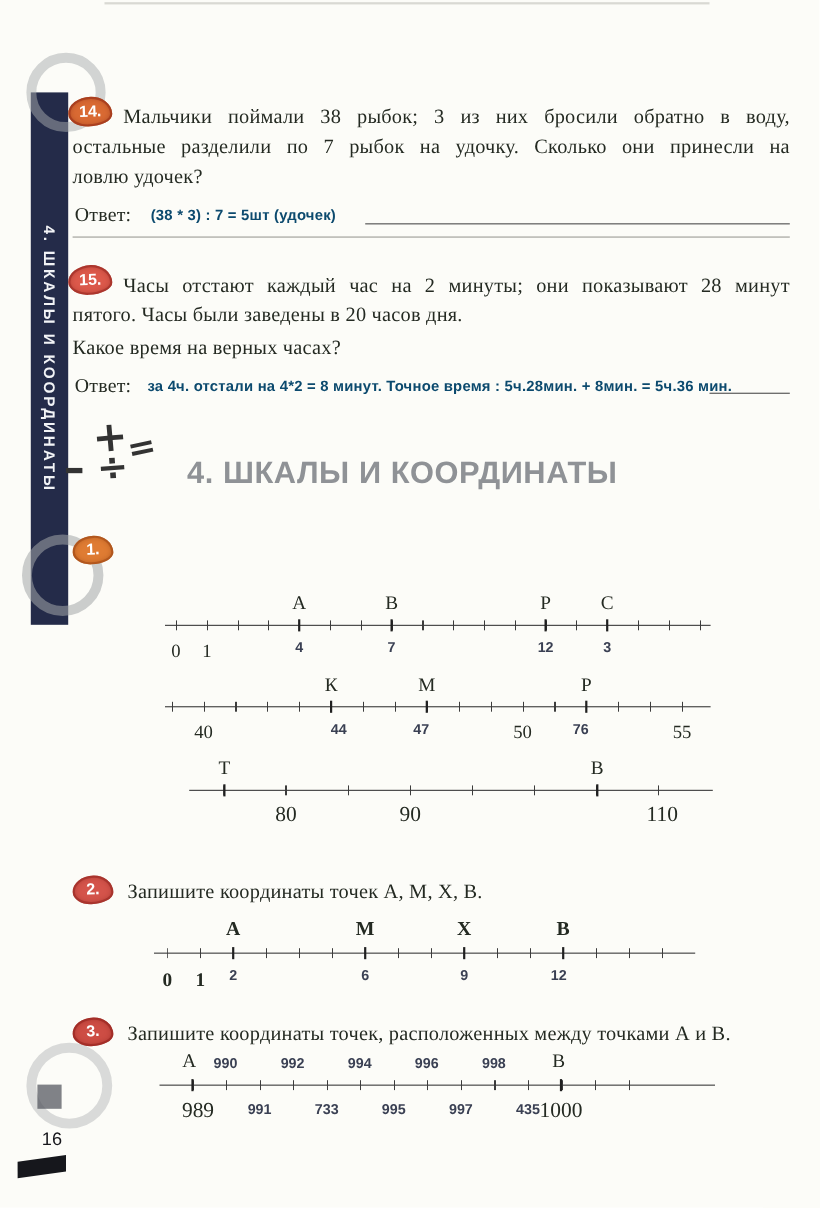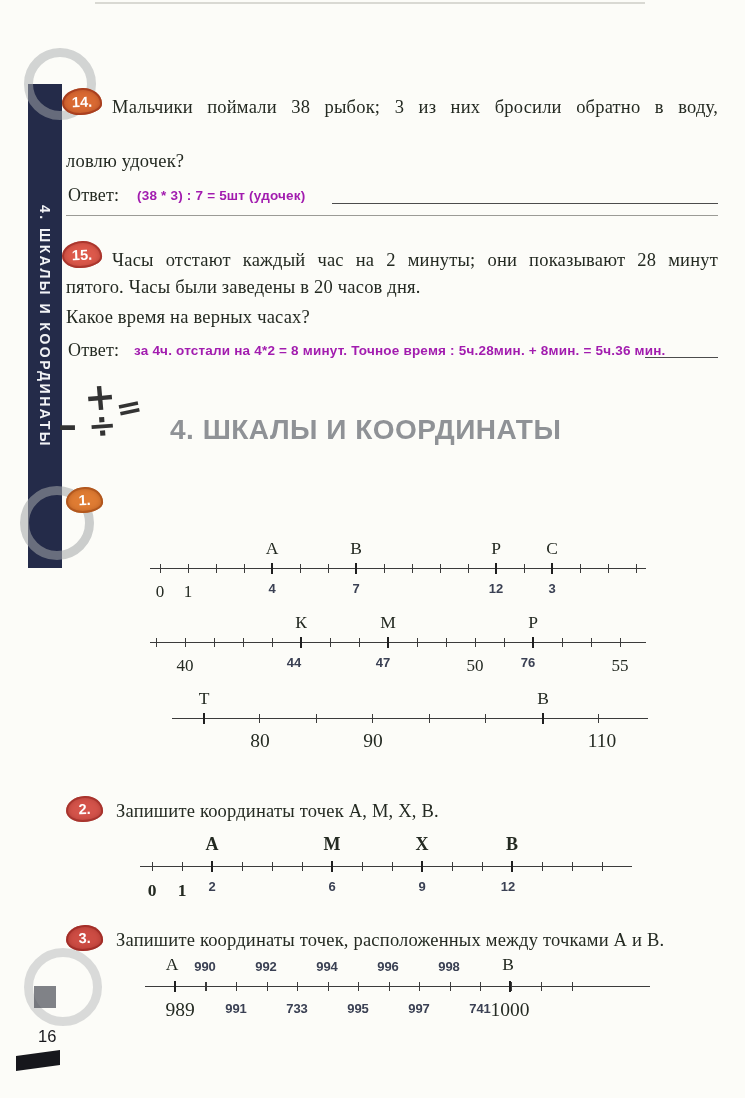--- a/index.html
+++ b/index.html
@@ -10,21 +10,21 @@
   .sidebar{position:absolute;left:28px;top:84px;width:34px;height:484px;background:#242b49;
            display:flex;align-items:center;justify-content:center}
   .sidebar span{writing-mode:vertical-rl;font:bold 14px "Liberation Sans",sans-serif;
                 color:#f2f3f6;letter-spacing:2.5px;white-space:nowrap}
   .wm{position:absolute;border-radius:50%}
   .badge{position:absolute;display:flex;align-items:center;justify-content:center;color:#fff;
          font:bold 14.5px "Liberation Sans",sans-serif;
          border-radius:52% 48% 55% 45% / 55% 60% 40% 45%;transform:rotate(-2deg)}
   .bline{position:absolute;font-size:18.5px;line-height:22px;letter-spacing:.2px;white-space:nowrap}
   .just{white-space:normal;text-align:justify;text-align-last:justify}
-  .ans-val{position:absolute;font:bold 13.5px "Liberation Sans",sans-serif;color:#a21caf;
+  .ans-val{position:absolute;font:bold 13.5px "Liberation Sans",sans-serif;color:#0c4a6e;
            letter-spacing:.2px;white-space:nowrap}
   .uline{position:absolute;height:0;border-top:1px solid #4c4c4c}
   .uline.light{border-top-color:#9b9b96}
   .sec-title{position:absolute;font:bold 28px "Liberation Sans",sans-serif;color:#8f9296;
              letter-spacing:.5px;white-space:nowrap}
   .sym{position:absolute;font-family:"DejaVu Sans",sans-serif;font-weight:bold;color:#333;line-height:1}
   .numline{position:absolute}
   .rule{position:absolute;height:9px}
   .rule::after{content:"";position:absolute;left:0;right:0;top:4px;border-top:1px solid #3b3b3b}
   .ticks{position:absolute;top:0;bottom:0}
@@ -49,20 +49,21 @@
   <div class="sidebar">
     <span>4. ШКАЛЫ И КООРДИНАТЫ</span>
   </div>
   <div class="wm" style="left:24px;top:48px;width:72px;height:72px;border:9px solid #a8abad;opacity:.5"></div>
   <div class="wm" style="left:20px;top:486px;width:74px;height:74px;border:9px solid #a3a6a8;opacity:.55"></div>
   <div class="wm" style="left:24px;top:948px;width:78px;height:78px;border:9px solid #b0b2b4;opacity:.45"></div>
   <div class="abs" style="left:34px;top:986px;width:22px;height:22px;background:#4b4f57;opacity:.7"></div>
 
   <div class="badge" style="left:62px;top:88px;width:40px;height:27px;background:#d96a33;box-shadow:inset 0 0 0 2px rgba(150,40,20,.5), inset 0 0 6px rgba(110,30,15,.6)">14.</div>
   <div class="bline just" style="left:112px;top:96px;width:606px">Мальчики поймали 38 рыбок; 3 из них бросили обратно в воду,</div>
+  <div class="bline just" style="left:66px;top:123px;width:652px">остальные разделили по 7 рыбок на удочку. Сколько они принесли на</div>
   <div class="bline" style="left:66px;top:150px">ловлю удочек?</div>
   <div class="bline" style="left:68px;top:184px;font-size:18px">Ответ:</div>
   <div class="ans-val" style="left:137px;top:188px">(38 * 3) : 7 = 5шт (удочек)</div>
   <div class="uline" style="left:332px;top:203px;width:386px"></div>
   <div class="uline light" style="left:66px;top:215px;width:652px"></div>
 
   <div class="badge" style="left:62px;top:241px;width:40px;height:27px;background:#dc594b;box-shadow:inset 0 0 0 2px rgba(150,35,30,.5), inset 0 0 6px rgba(115,25,20,.6)">15.</div>
   <div class="bline just" style="left:112px;top:249px;width:606px">Часы отстают каждый час на 2 минуты; они показывают 28 минут</div>
   <div class="bline" style="left:66px;top:276px">пятого. Часы были заведены в 20 часов дня.</div>
   <div class="bline" style="left:66px;top:306px">Какое время на верных часах?</div>
@@ -106,21 +107,21 @@
     <span class="pl" style="left:383px;top:0">Р</span>
     <div class="rule" style="left:0;top:26px;width:496px">
       <div class="ticks" style="left:6px;width:472px;background-image:repeating-linear-gradient(to right,#3c3c3c 0 1px,transparent 1px 29px)"></div>
     </div>
     <span class="ptick" style="left:150px;top:25px"></span>
     <span class="ptick" style="left:237px;top:25px"></span>
     <span class="ptick" style="left:382px;top:25px"></span>
     <span class="pn" style="left:35px;top:44px">40</span>
     <span class="pn" style="left:325px;top:44px">50</span>
     <span class="pn" style="left:470px;top:44px">55</span>
-    <span class="hn" style="left:144px;top:43px">44</span>
+    <span class="hn" style="left:158px;top:43px">44</span>
     <span class="hn" style="left:233px;top:43px">47</span>
     <span class="hn" style="left:378px;top:43px">76</span>
   </div>
 
   <div class="numline" style="left:172px;top:688px;width:490px;height:66px">
     <span class="pl" style="left:32px;top:0">Т</span>
     <span class="pl" style="left:371px;top:0">В</span>
     <div class="rule" style="left:0;top:26px;width:476px">
       <div class="ticks" style="left:31px;width:400px;background-image:repeating-linear-gradient(to right,#3c3c3c 0 1px,transparent 1px 56.5px)"></div>
     </div>
@@ -169,19 +170,19 @@
       <div class="ticks" style="left:30px;width:400px;background-image:repeating-linear-gradient(to right,#3c3c3c 0 1px,transparent 1px 30.5px)"></div>
     </div>
     <span class="ptick" style="left:29px;top:29px"></span>
     <span class="ptick" style="left:364px;top:29px"></span>
     <span class="pn big" style="left:35px;top:47px">989</span>
     <span class="pn big" style="left:365px;top:47px">1000</span>
     <span class="hn" style="left:91px;top:49px">991</span>
     <span class="hn" style="left:152px;top:49px">733</span>
     <span class="hn" style="left:213px;top:49px">995</span>
     <span class="hn" style="left:274px;top:49px">997</span>
-    <span class="hn" style="left:335px;top:49px">741</span>
+    <span class="hn" style="left:335px;top:49px">435</span>
   </div>
 
   <div class="ribbon" style="left:16px;top:1053px;width:44px;height:15px"></div>
   <div class="pageno" style="left:38px;top:1027px">16</div>
 
 </div>
 
 </body></html>

